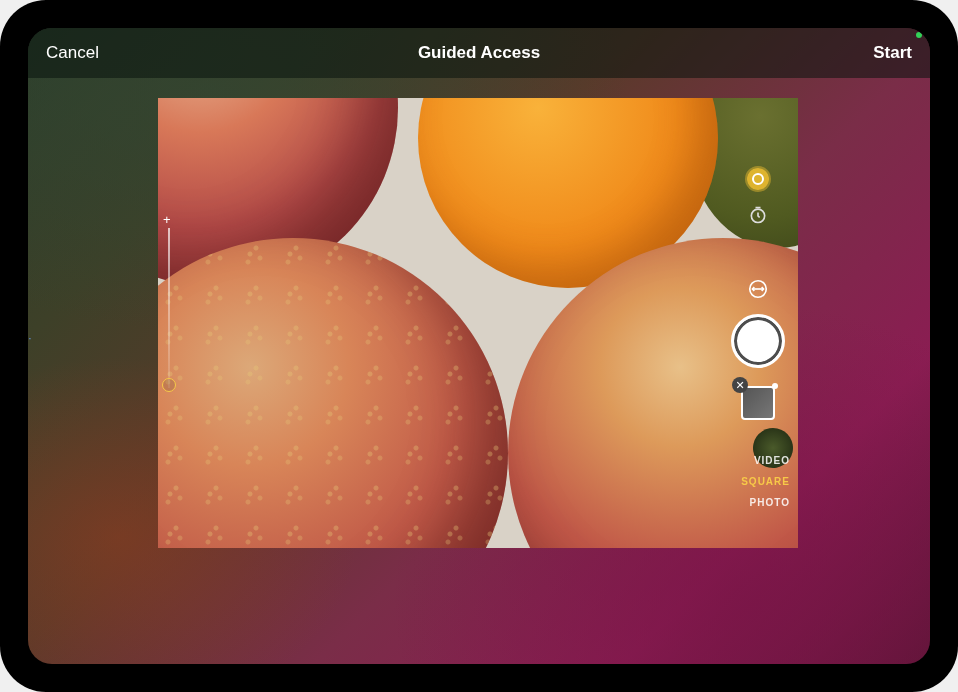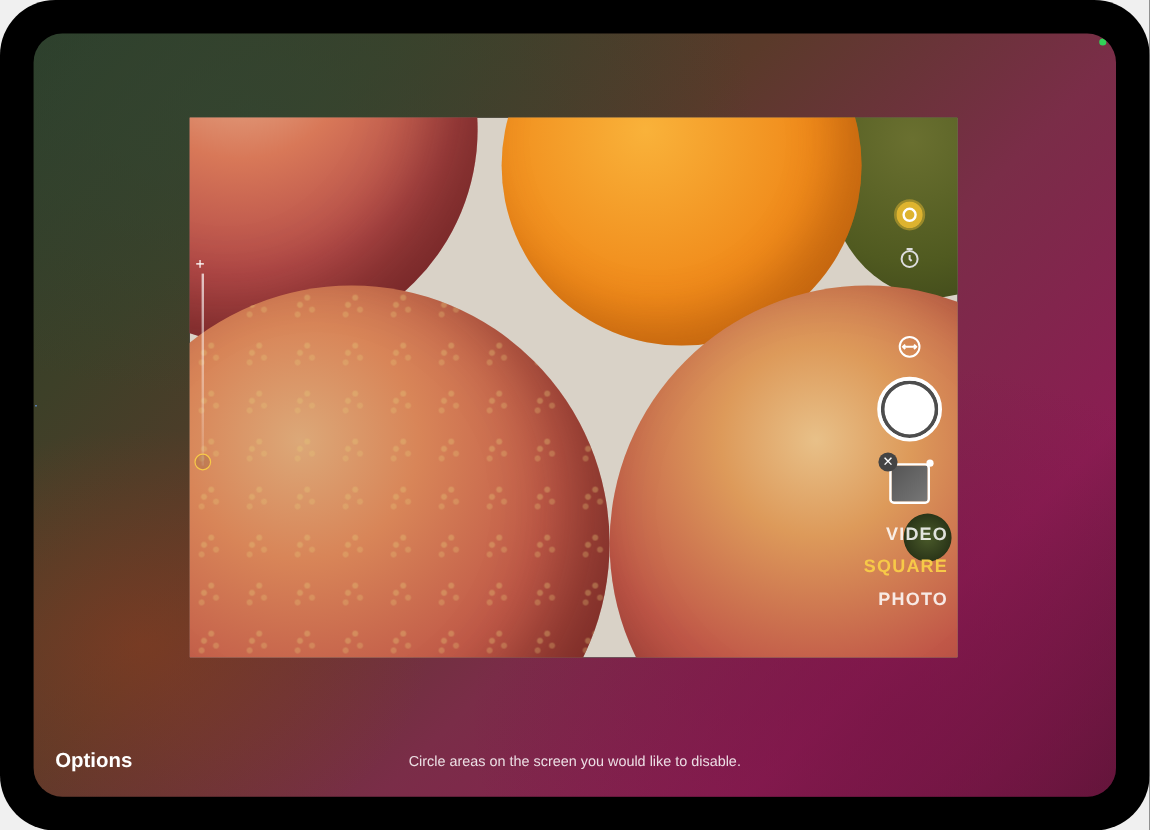--- a/index.html
+++ b/index.html
@@ -227,21 +227,21 @@
     display:flex; align-items:center; justify-content:center;
     color:#fff; font-size:11px; line-height:1;
   }
   .modes {
     position: absolute;
     right: 8px;
     bottom: 40px;
     display: flex;
     flex-direction: column;
     gap: 10px;
-    font-size: 15px;
+    font-size: 10px;
     letter-spacing: 1px;
     text-align: right;
     z-index: 6;
   }
   .mode { color: rgba(255,255,255,0.85); font-weight: 600; }
   .mode.active { color: #f7c948; }
   .zoom-slider {
     position: absolute;
     left: 10px; top: 130px;
     width: 2px; height: 160px;
@@ -292,20 +292,25 @@
 </style>
 </head>
 <body>
 
 <div class="device-frame">
   <div class="screen">
     <div class="bg-gradient"></div>
     <div class="camera-indicator"></div>
     <div class="left-button-glow">··</div>
 
+    <div class="topbar">
+      <span class="btn">Cancel</span>
+      <span class="title">Guided Access</span>
+      <span class="btn start">Start</span>
+    </div>
 
     <div class="subject-area">
       <div class="fruits">
         <div class="greenapple"></div>
         <div class="apple1"></div>
         <div class="orange"></div>
         <div class="apple2"></div>
         <div class="apple3"></div>
         <div class="stem"></div>
       </div>
@@ -339,18 +344,14 @@
         </div>
       </div>
 
       <div class="modes">
         <span class="mode">VIDEO</span>
         <span class="mode active">SQUARE</span>
         <span class="mode">PHOTO</span>
       </div>
     </div>
 
-    <div class="bottombar">
-      <span class="options">Options</span>
-      <span class="hint">Circle areas on the screen you would like to disable.</span>
-    </div>
   </div>
 </div>
 
 </body></html>

